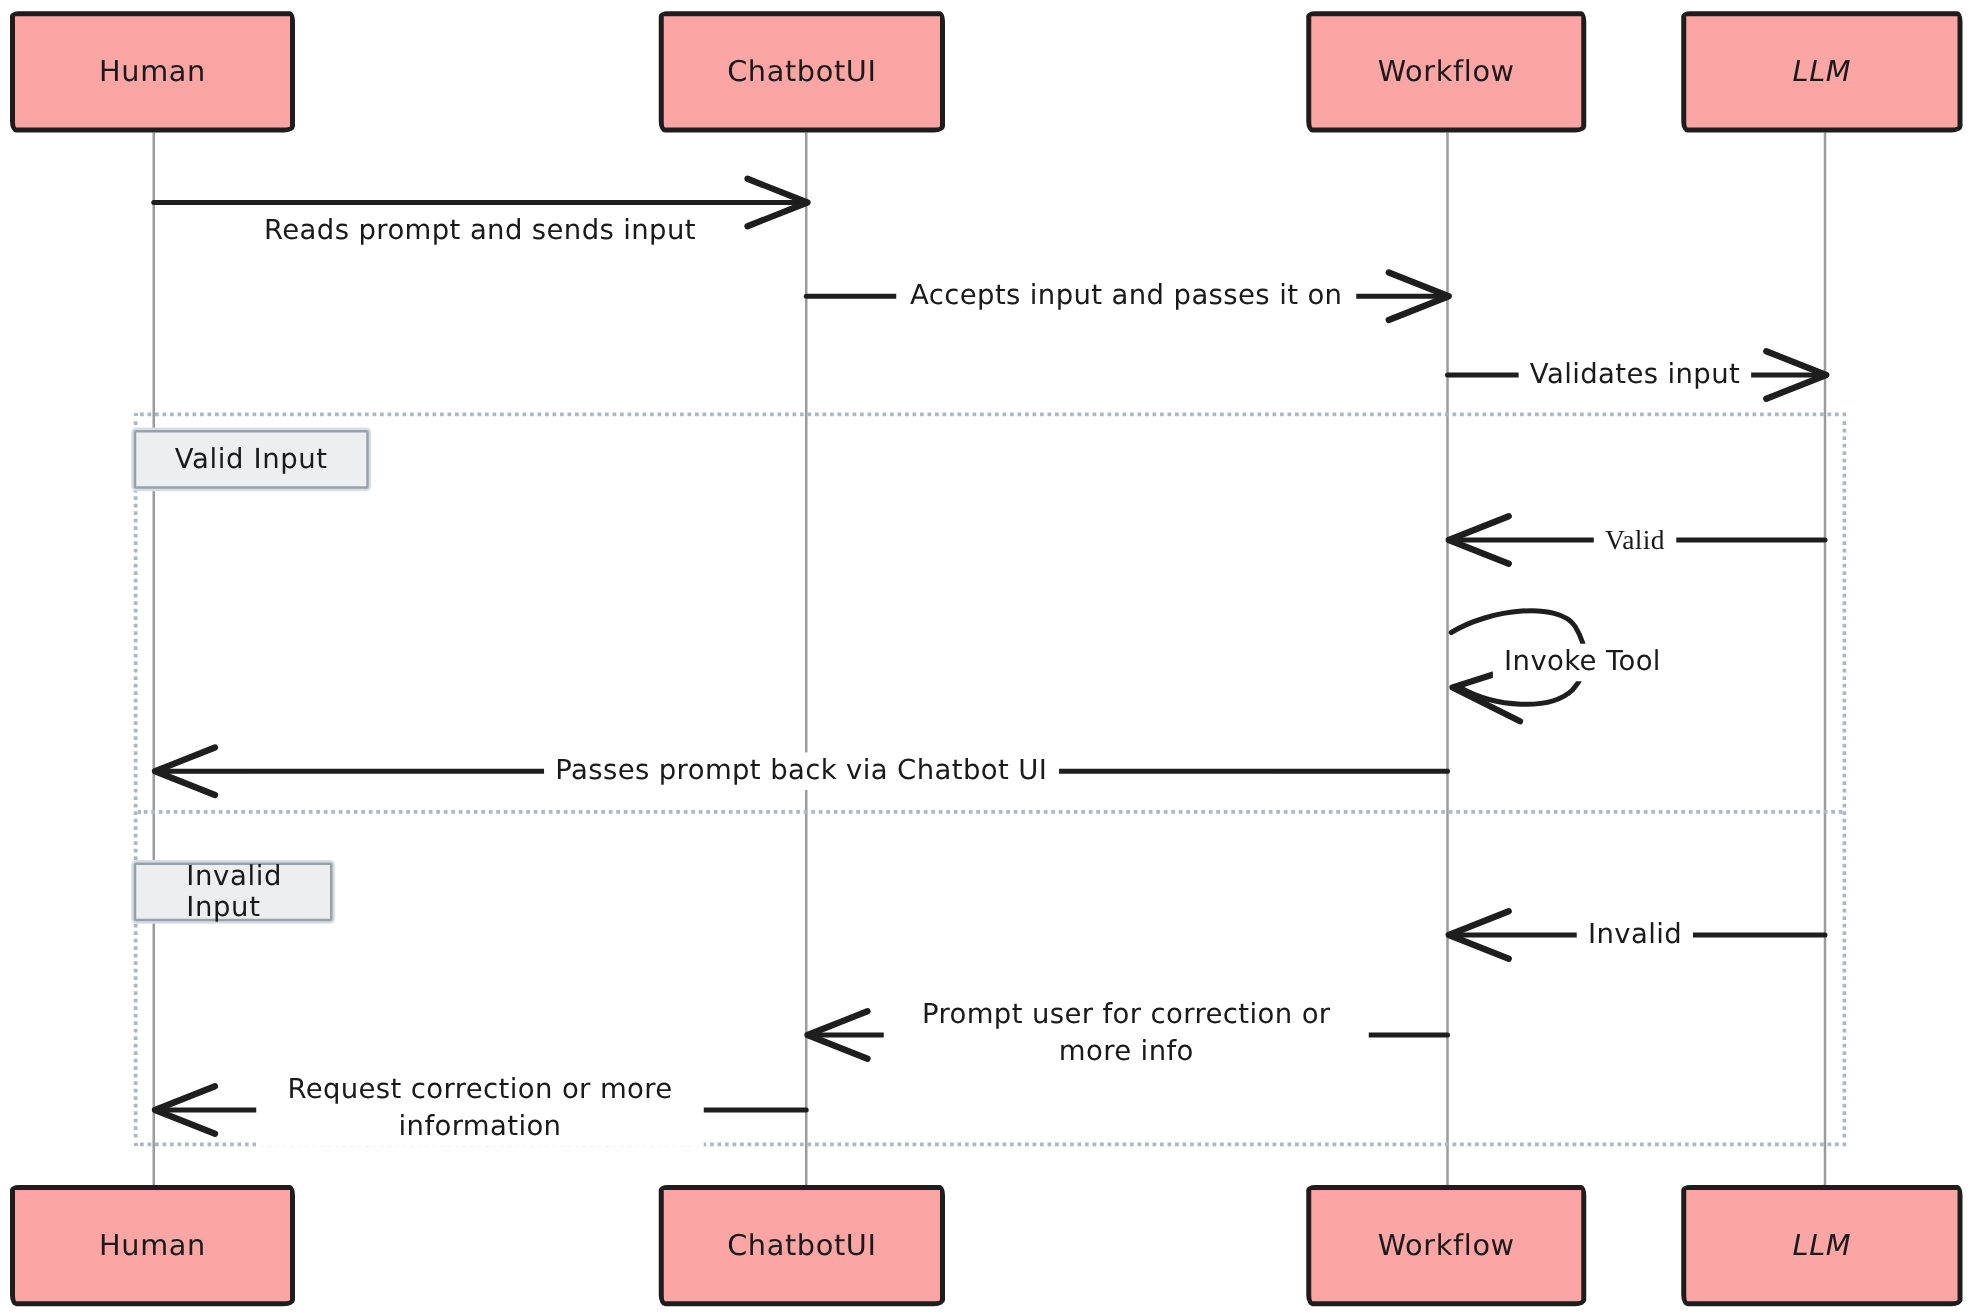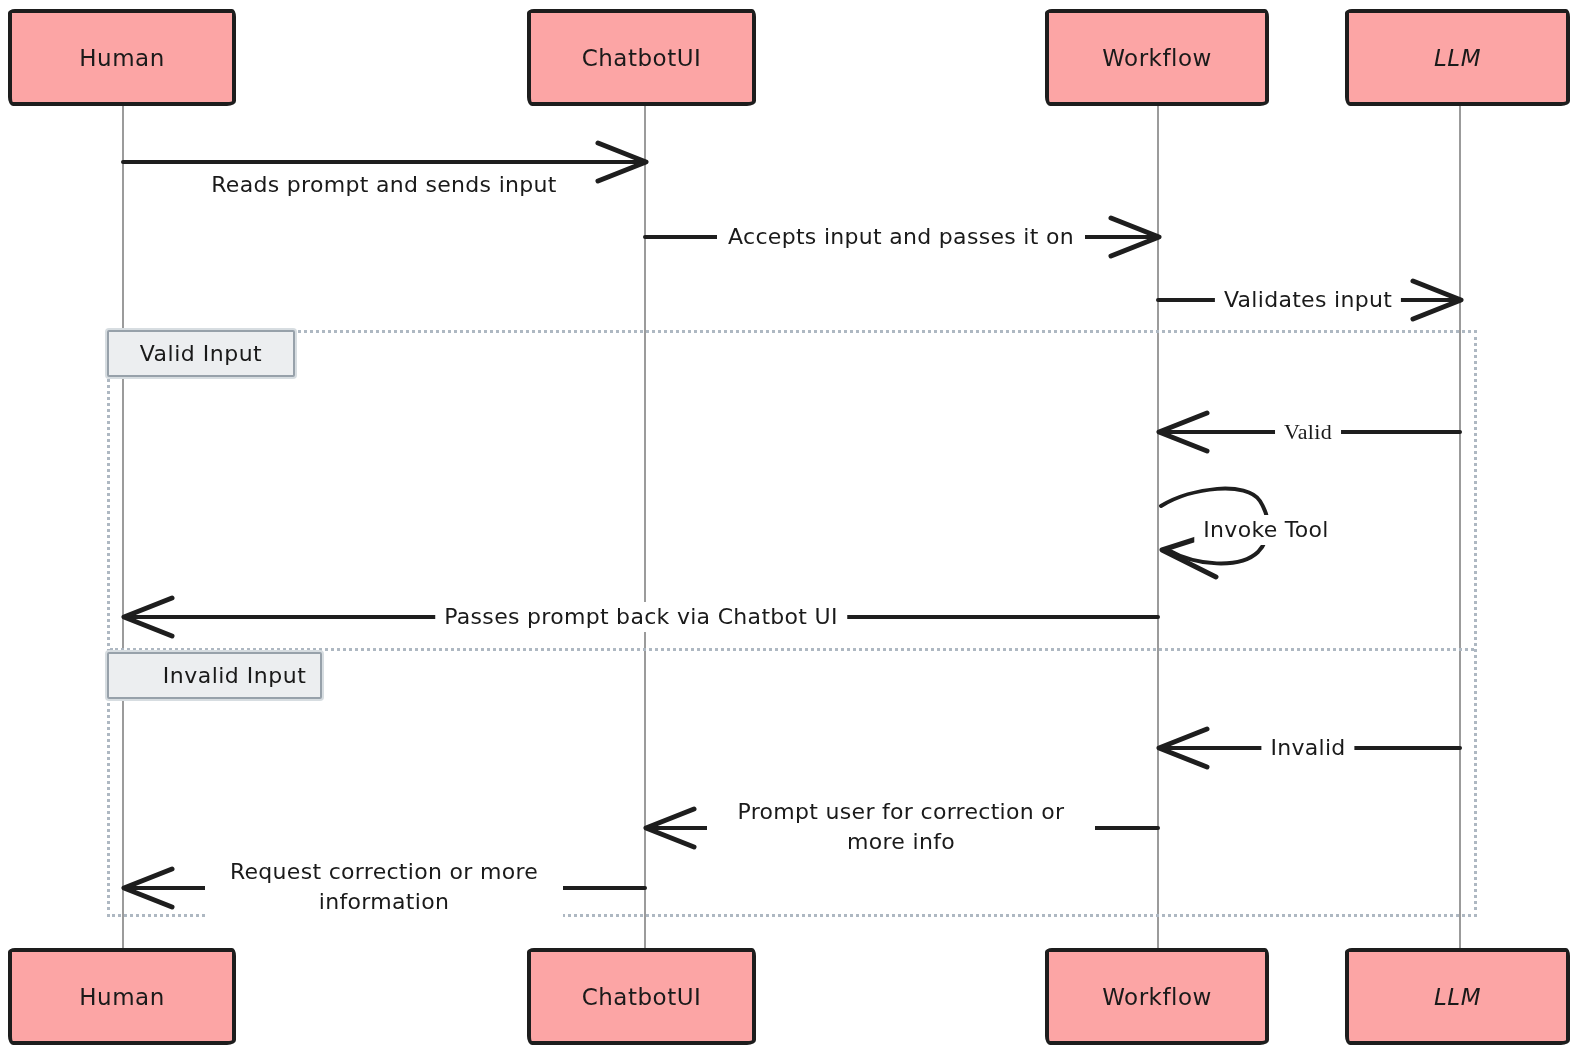--- a/index.html
+++ b/index.html
@@ -48,20 +48,21 @@
   .alt-label{
     position:absolute;
     background:#eceef0;
     border:2px solid #97a1aa;
     box-shadow:0 0 0 2px #d7dde1;
     border-radius:2px;
     display:flex;align-items:center;justify-content:center;
     font-size:22px;letter-spacing:0.5px;
     box-sizing:border-box;
     z-index:5;
+    margin-top:14px;
   }
 </style>
 </head>
 <body>
 
 <div class="stage">
 
   <svg class="layer" width="1582" height="1053" viewBox="0 0 1582 1053">
 
     <line x1="123" y1="106" x2="123" y2="948" stroke="#9b9b9b" stroke-width="2"></line>
@@ -98,21 +99,21 @@
       <line x1="645" y1="888" x2="130" y2="888"></line>
       <path d="M 172 869 L 124 888 L 172 907" stroke-width="5" stroke-linejoin="round"></path>
     </g>
   </svg>
 
   <div class="alt-frame" style="left:107px;top:330px;width:1370px;height:587px;"></div>
   <div class="alt-divider" style="left:110px;top:648px;width:1364px;"></div>
   <div class="alt-label" style="left:107px;top:330px;width:188px;height:47px;">
     <span>Valid Input</span>
   </div>
-  <div class="alt-label" style="left:107px;top:652px;width:215px;height:47px;padding-left:40px;">
+  <div class="alt-label" style="left:107px;top:676px;width:159px;height:47px;padding-left:40px;">
     <span>Invalid Input</span>
   </div>
 
   <div class="msg-label" style="left:384px;top:162px;margin-top:23px;">Reads prompt and sends input</div>
   <div class="msg-label wrap" style="left:901px;top:237px;width:350px;">Accepts input and passes it on</div>
   <div class="msg-label" style="left:1308px;top:300px;">Validates input</div>
   <div class="msg-label" style="left:1308px;top:432px;font-family:Liberation Serif, serif;">Valid</div>
   <div class="msg-label" style="left:1266px;top:530px;">Invoke Tool</div>
   <div class="msg-label" style="left:641px;top:617px;">Passes prompt back via Chatbot UI</div>
   <div class="msg-label" style="left:1308px;top:748px;">Invalid</div>

